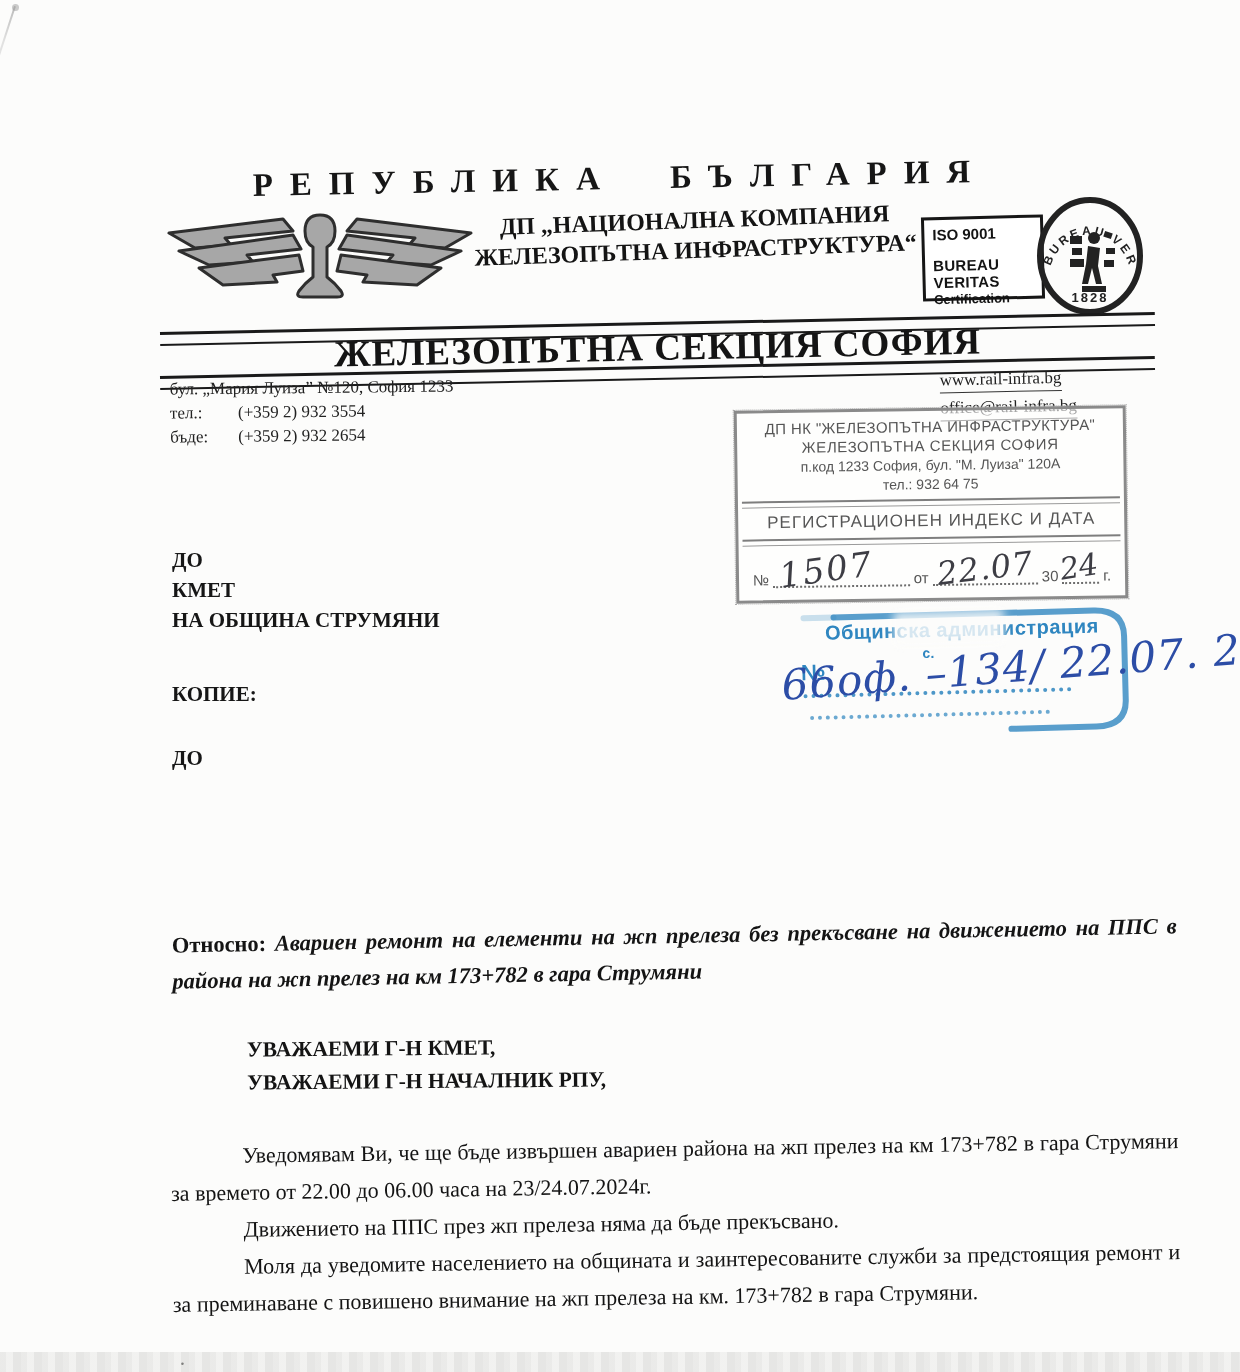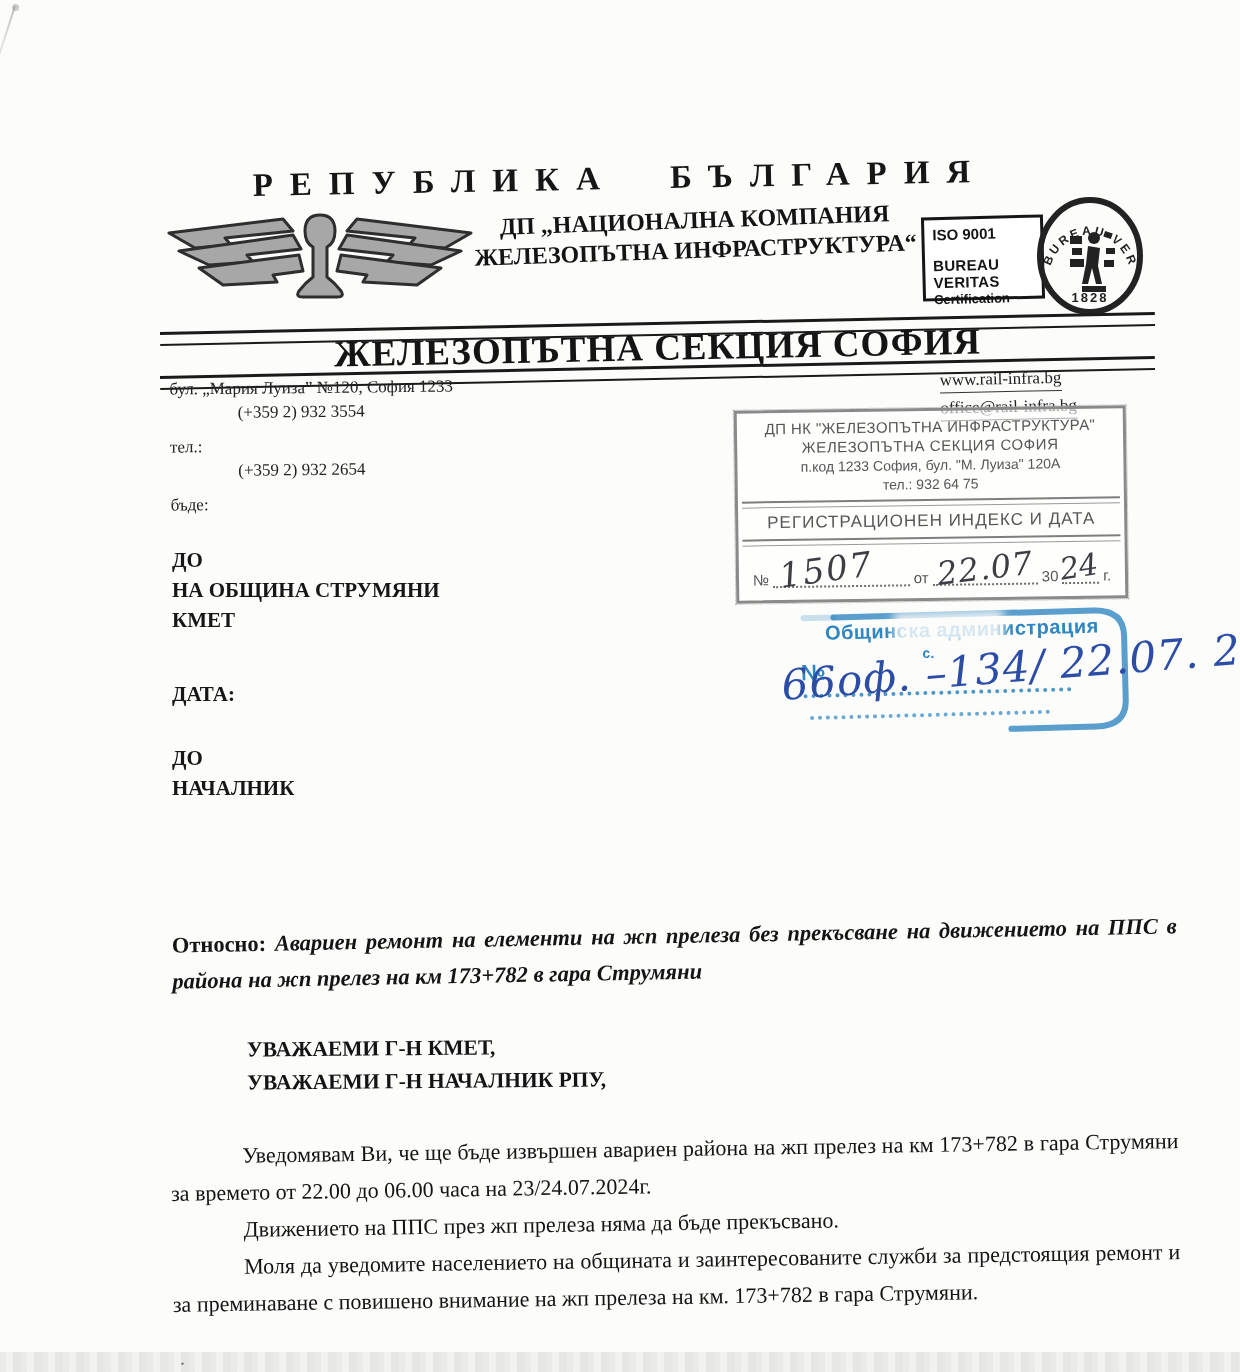--- a/index.html
+++ b/index.html
@@ -28,21 +28,21 @@
 
   
   .dline{height:9px;border-top:3px solid #1a1a1a;border-bottom:2px solid #1a1a1a;transform:rotate(-1.15deg);}
   .dline.top{left:160px;top:322px;width:995px;}
   .dline.bot{left:160px;top:366px;width:995px;}
   .banner-title{left:160px;top:326px;width:995px;text-align:center;font-size:37px;font-weight:bold;letter-spacing:1px;transform:rotate(-1.15deg);color:#141414;}
 
   
   .contact{left:170px;top:376px;font-size:17px;color:#222;line-height:24px;transform:rotate(-.6deg);}
   .contact .row{display:flex;}
-  .contact .lbl{width:68px;margin-top:34px;}
+  .contact .lbl{width:68px;}
   .links{left:940px;top:366px;font-size:17px;line-height:25px;transform:rotate(-1.2deg);color:#222;}
   .links div{border-bottom:1.5px solid #333;display:inline-block;margin-bottom:2px;}
 
   
   .regstamp{left:735px;top:408px;width:392px;border:3px solid #8a8a8a;outline:1px dotted #aaa;background:rgba(255,255,255,.6);transform:rotate(-.8deg);font-family:"Liberation Sans",sans-serif;color:#565656;text-align:center;box-sizing:border-box;}
   .regstamp .rl1{font-size:15px;padding-top:7px;letter-spacing:.4px;}
   .regstamp .rl2{font-size:15px;padding-top:2px;letter-spacing:.6px;}
   .regstamp .rl3{font-size:14px;padding-top:3px;}
   .regstamp .rl4{font-size:14px;padding:3px 0 7px;}
   .regstamp .sep{height:4px;border-top:2px solid #7e7e7e;border-bottom:1px solid #9a9a9a;margin:0 4px;}
@@ -186,27 +186,26 @@
     <span class="word">30</span>
     <span class="lead" style="flex:.35">
       <span class="hw yr">24</span>
     </span>
     <span class="word">г.</span>
   </div>
 </div>
 
 <div class="abs recip">
   <div>ДО</div>
+  <div>КМЕТ</div>
   <div>НА ОБЩИНА СТРУМЯНИ</div>
-  <div>КМЕТ</div>
   <div class="gap1"></div>
-  <div>ДАТА:</div>
+  <div>КОПИЕ:</div>
   <div class="gap2"></div>
   <div>ДО</div>
-  <div>НАЧАЛНИК</div>
 </div>
 
 <div class="abs bluestamp">
   <svg class="abs" style="left:0;top:0" width="340" height="130" viewBox="0 0 340 130">
     <path d="M40 6 L300 6 Q330 6 330 32 L330 96 Q330 122 300 122 L215 122" fill="none" stroke="#2f86c0" stroke-width="6" stroke-linecap="round" opacity=".8"></path>
     <path d="M40 6 L10 6" fill="none" stroke="#2f86c0" stroke-width="6" stroke-linecap="round" opacity=".25"></path>
   </svg>
   <div class="t1">Общинска администрация</div>
   <div class="fade"></div>
   <div class="t2">с.</div>

